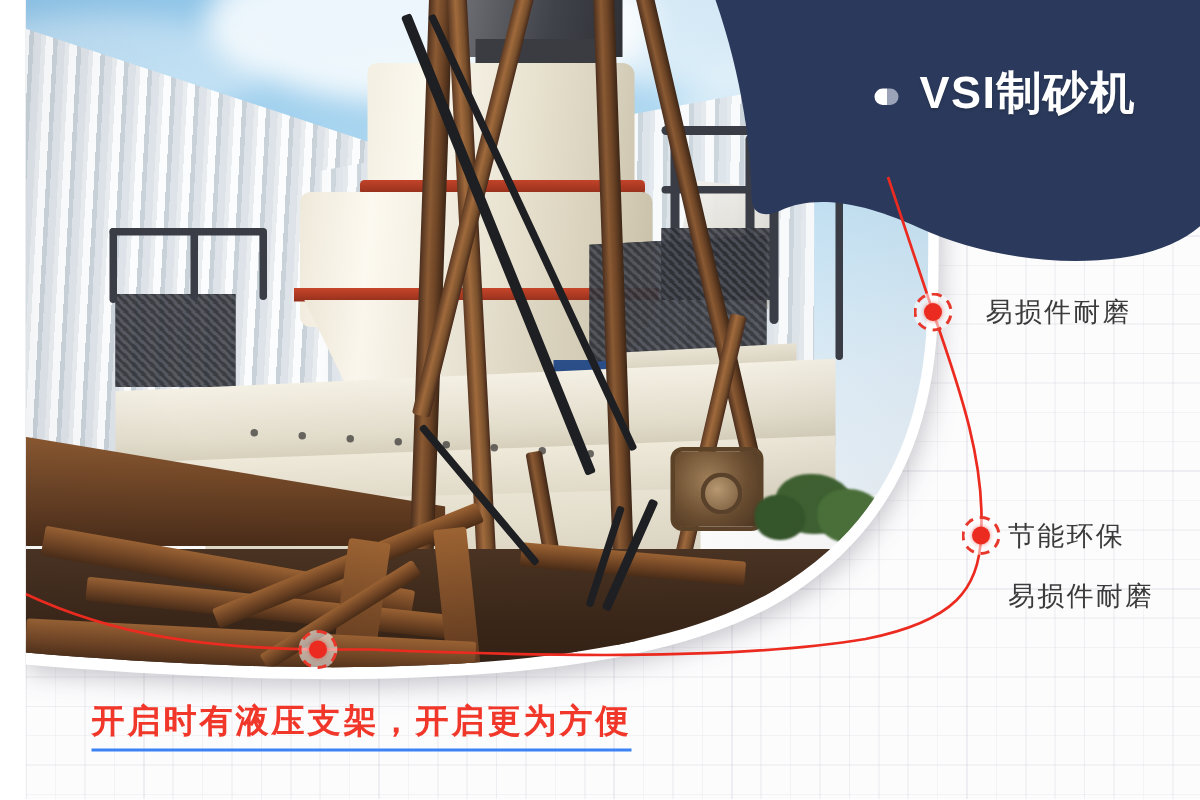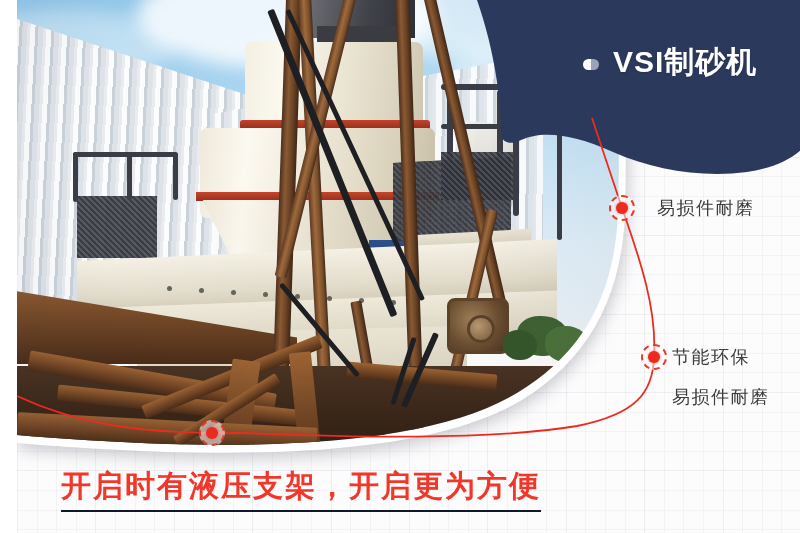--- a/index.html
+++ b/index.html
@@ -262,23 +262,23 @@
   .callout {
     position:absolute;
     font-size:18px; color:#3b3b3b; letter-spacing:1.5px;
     white-space:nowrap;
     font-family:"DejaVu Sans","Liberation Sans",sans-serif;
   }
 
   
   .caption {
     position:absolute; left:44px; top:466px;
-    font-size:30px; font-weight:bold; color:#f0372a;
+    font-size:22px; font-weight:bold; color:#f0372a;
     letter-spacing:2px;
-    border-bottom:2px solid #0f172a;
+    border-bottom:2px solid #3b82f6;
     padding-bottom:3px;
     white-space:nowrap;
     font-family:"DejaVu Sans","Liberation Sans",sans-serif;
   }
 </style>
 </head>
 <body>
 
 <div id="stage">
 

